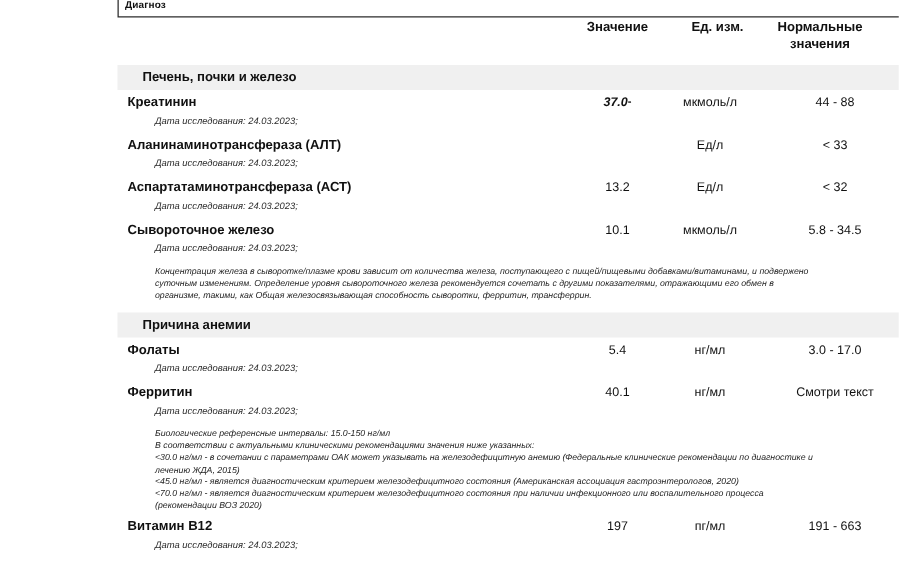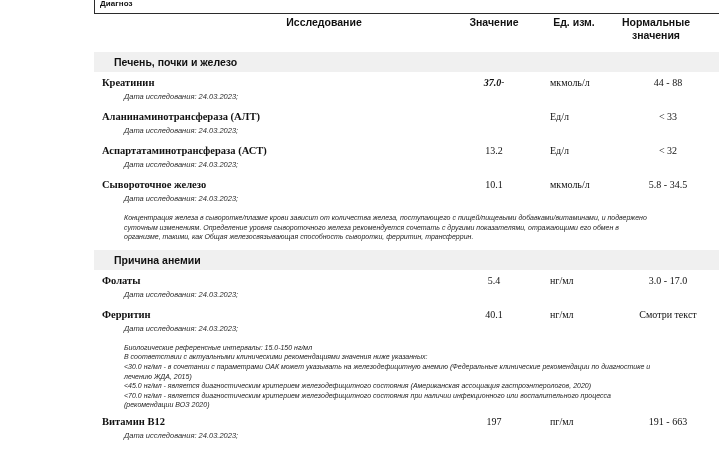--- a/index.html
+++ b/index.html
@@ -88,21 +88,20 @@
 
   .row {
     position: relative;
     height: 15px;
   }
   .cell {
     position: absolute;
     font-size: 10px;
     color: #111111;
     line-height: 15px;
-    font-family: Liberation Serif, serif;
   }
   .c-name {
     left: 8px;
     font-weight: bold;
     font-size: 10.5px;
     white-space: nowrap;
   }
   .c-value {
     left: 355px;
     width: 90px;
@@ -114,22 +113,23 @@
     font-style: italic;
   }
   .flag {
     font-weight: bold;
     font-style: normal;
     font-size: 9px;
     display: inline-block;
     transform: translateY(-1px);
   }
   .c-unit {
-    left: 456px;
+    left: 434px;
     width: 80px;
+    text-align: center;
   }
   .c-ref {
     left: 520px;
     width: 108px;
     text-align: center;
   }
 
   .subrow {
     padding-left: 30px;
     font-size: 7.5px;
@@ -156,21 +156,20 @@
 </head>
 <body>
 
 <div class="page">
 
   <div class="diagnosis-box">
     <span class="diagnosis-label">Диагноз</span>
   </div>
 
   <div class="table-head">
-    <div class="th th-test">Исследование</div>
     <div class="th th-value">Значение</div>
     <div class="th th-unit">Ед. изм.</div>
     <div class="th th-ref">
       <span>Нормальные</span><br>
       <span>значения</span>
     </div>
   </div>
 
   <div class="content">
 

